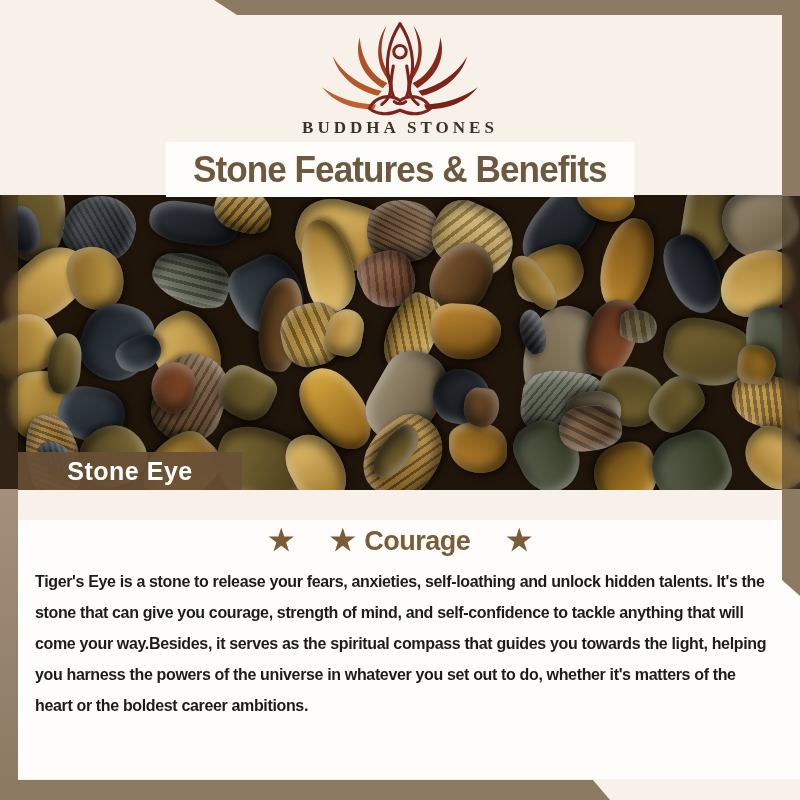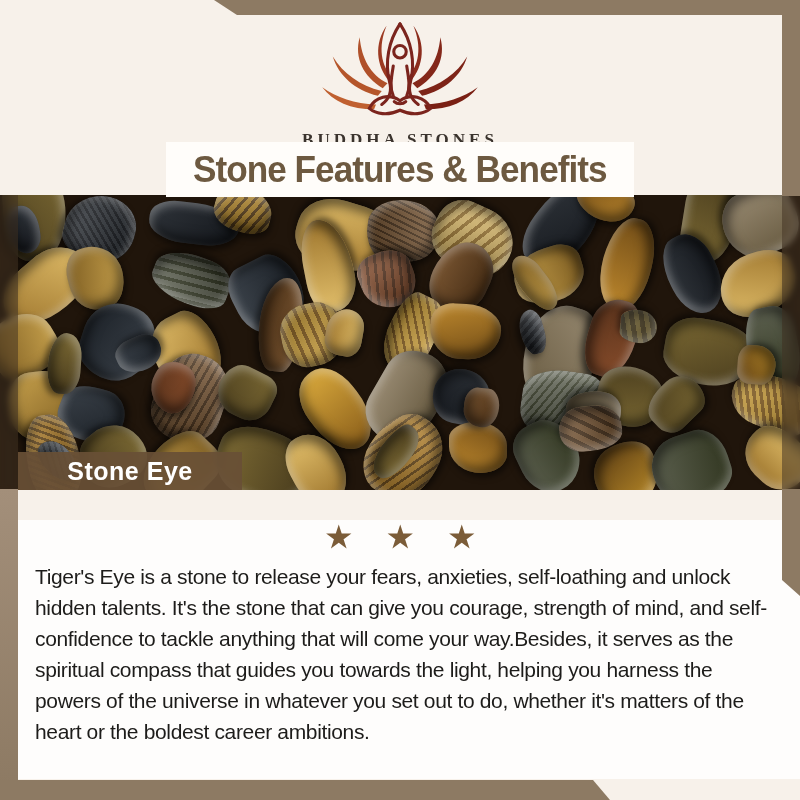--- a/index.html
+++ b/index.html
@@ -13,21 +13,21 @@
   .right-strip-bottom{position:absolute;left:782px;top:489px;width:18px;height:107px;background:#8d7a63;
     clip-path:polygon(0 0,100% 0,100% 100%,0 calc(100% - 16px));z-index:6;}
   .left-strip{position:absolute;left:0;top:489px;width:18px;height:311px;
     background:linear-gradient(#a38f7a,#8c7962);z-index:6;}
   .bottom-band{position:absolute;left:0;top:780px;width:610px;height:20px;background:#8d7a63;
     clip-path:polygon(0 0,calc(100% - 17px) 0,100% 100%,0 100%);z-index:6;}
 
   
   .header{position:absolute;left:0;top:0;width:800px;height:195px;text-align:center;}
   .logo{display:block;margin:20px auto 0;}
-  .brand-name{margin-top:14px;font-family:"Liberation Serif", serif;font-size:17px;font-weight:700;
+  .brand-name{margin-top:2px;font-family:"Liberation Serif", serif;font-size:17px;font-weight:700;
     letter-spacing:4px;color:#3a332d;}
 
   
   .banner{position:absolute;left:166px;top:142px;width:468px;height:55px;background:#fffdfa;
     display:flex;align-items:center;justify-content:center;z-index:4;}
   .banner h1{margin:0;font-size:37px;font-weight:700;color:#6d5940;letter-spacing:-1px;
     white-space:nowrap;transform:scaleX(.95);}
 
   
   .photo{position:absolute;left:0;top:195px;width:800px;height:295px;background:#20150b;overflow:hidden;z-index:2;}
@@ -39,21 +39,21 @@
     display:flex;align-items:center;justify-content:center;z-index:4;}
   .badge span{color:#ffffff;font-size:25px;font-weight:700;letter-spacing:.5px;}
 
   
   .text-section{position:absolute;left:18px;top:520px;width:782px;height:259px;background:#fefdfc;z-index:1;}
   .features{display:flex;justify-content:center;align-items:center;gap:36px;
     margin:4px 0 0 0;padding-right:18px;line-height:34px;}
   .feature{display:flex;align-items:center;gap:9px;color:#7b5c38;font-size:27px;font-weight:700;
     letter-spacing:-.5px;}
   .star{font-size:29px;line-height:1;transform:translateY(-1px);}
-  .description{margin:8px 18px 0 17px;width:736px;color:#1d1c1a;font-size:21px;font-weight:400;
+  .description{margin:8px 18px 0 17px;width:736px;color:#1d1c1a;font-size:16px;font-weight:700;
     line-height:31px;letter-spacing:-.35px;}
 </style>
 </head>
 <body>
 
 <div class="canvas">
 
   <div class="top-band"></div>
   <div class="right-strip-top"></div>
   <div class="right-strip-bottom"></div>
@@ -167,20 +167,21 @@
       <div class="stone" style="left: 510px; top: 125px; width: 45px; height: 24px; transform: rotate(74deg); background: linear-gradient(116deg, rgba(255, 255, 255, 0.22), rgba(0, 0, 0, 0.38)), repeating-linear-gradient(56deg, rgb(47, 52, 58) 0px, rgb(47, 52, 58) 3.4px, rgb(20, 23, 28) 3.4px, rgb(20, 23, 28) 7.1px); border-radius: 38% 50% 52% 51% / 43% 44% 40% 59%; box-shadow: rgba(255, 255, 255, 0.3) 3px 4px 8px inset, rgba(0, 0, 0, 0.55) -4px -6px 12px inset, rgba(0, 0, 0, 0.5) 2px 4px 6px;"></div>
     </div>
 
   <section class="text-section">
     <div class="features">
       <span class="feature">
         <span class="star">★</span>
       </span>
       <span class="feature">
         <span class="star">★</span>
+        <span>Courage</span>
       </span>
       <span class="feature">
         <span class="star">★</span>
       </span>
     </div>
     <p class="description">Tiger's Eye is a stone to release your fears, anxieties, self-loathing and unlock hidden talents. It's the stone that can give you courage, strength of mind, and self-confidence to tackle anything that will come your way.Besides, it serves as the spiritual compass that guides you towards the light, helping you harness the powers of the universe in whatever you set out to do, whether it's matters of the heart or the boldest career ambitions.</p>
   </section>
 
 </div>
 

